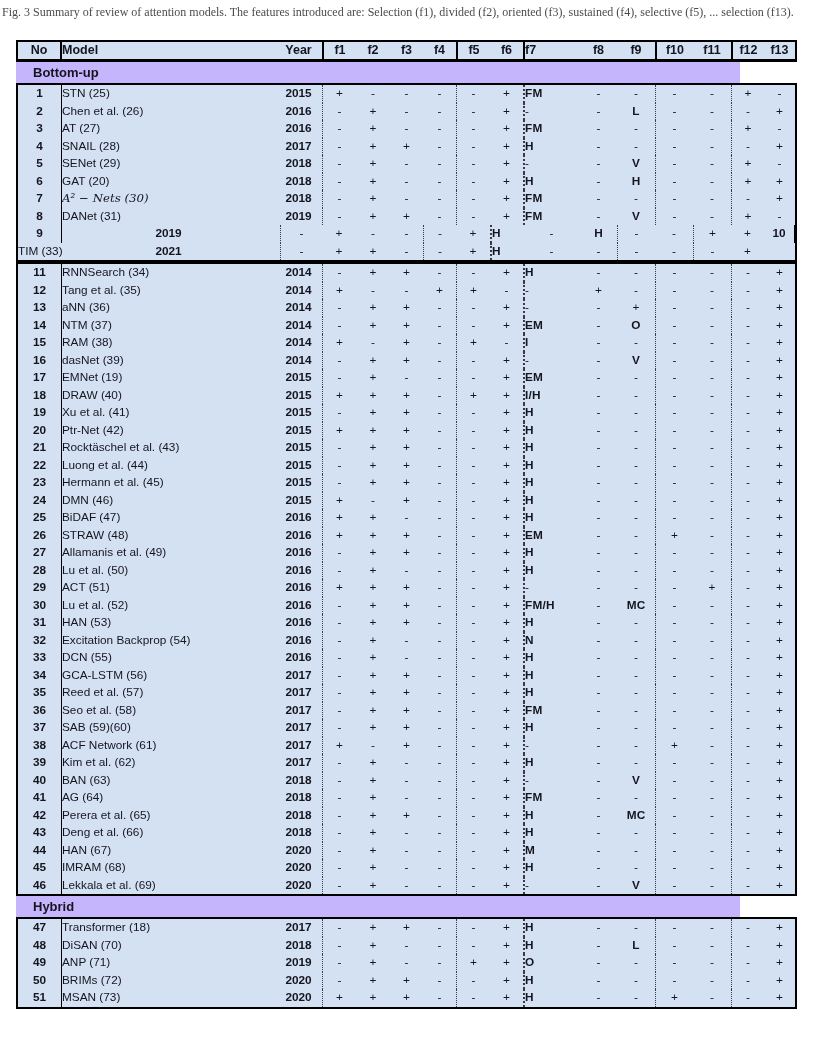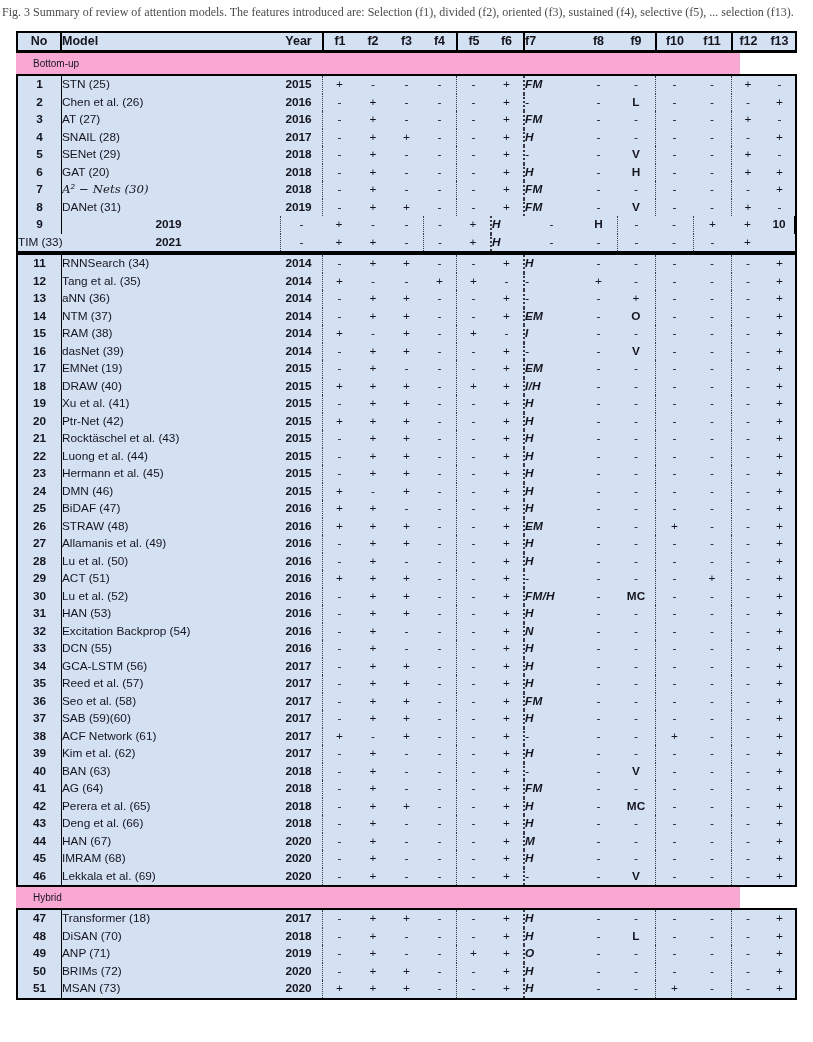--- a/index.html
+++ b/index.html
@@ -3,42 +3,42 @@
 <meta charset="utf-8">
 <style>
   :root{
     --blue:#d3e1f2;
     --ink:#15151f;
     --frame:#000000;
   }
   html,body{margin:0;padding:0;background:#ffffff;}
   .page{position:relative;width:813px;height:1042px;background:#ffffff;overflow:hidden;
         font-family:"Liberation Sans","DejaVu Sans",sans-serif;color:var(--ink);}
-  .tbl{position:absolute;left:16px;top:31px;width:724px;}
+  .tbl{position:absolute;left:16px;top:40px;width:724px;}
   .grid{display:grid;box-sizing:border-box;width:781px;
         grid-template-columns:44px 218px 42px 34px 34px 33px 33px 34px 33px 57px 37px 38px 38px 38px 33px 31px;}
   .header-row{border:2.5px solid var(--frame);border-bottom-width:3px;background:var(--blue);
         grid-auto-rows:17px;}
   .header-row .cell{line-height:17px;font-weight:700;font-size:12.5px;}
   .block{border:2px solid var(--frame);background:var(--blue);grid-auto-rows:17.5px;}
   .block .cell{line-height:17.5px;font-size:11.8px;}
   .cell{white-space:nowrap;overflow:hidden;text-align:center;}
   .c0{font-weight:600;border-right:1.6px solid var(--frame);}
   .c1{text-align:left;}
   .c2{text-align:center;padding-right:5px;font-weight:700;}
   .c9{text-align:left;padding-left:0;}
   .block .c3,.block .c7,.block .c12,.block .c14{border-left:1px dotted #3a3a46;}
-  .block .c9{border-left:2px dotted #3a3a46;font-style:italic;}
+  .block .c9{border-left:2px dotted #3a3a46;}
   .header-row .c0{border-right:2px solid var(--frame);}
   .header-row .c3,.header-row .c7,.header-row .c9,
   .header-row .c12,.header-row .c14{border-left:2px solid var(--frame);}
   .sym{font-size:12px;}
   .code{font-weight:700;font-size:11.3px;letter-spacing:.2px;}
   .section-label{display:flex;align-items:center;height:21px;padding-left:17px;
-        font-weight:400;font-size:10px;background:#f9a8d4;}
+        font-weight:700;font-size:13px;background:#c4b5fd;}
   .math{font-style:italic;font-family:"DejaVu Serif","Liberation Serif",serif;font-size:11px;}
   .caption{margin:5px 2px 0 2px;font-family:"Liberation Serif","DejaVu Serif",serif;
         font-size:12px;color:#2a2a2a;filter:blur(0.55px);opacity:.85;white-space:nowrap;overflow:hidden;}
 </style>
 </head>
 <body>
 
 <div class="page">
   <div class="tbl" id="tbl">
       <div class="grid header-row">

